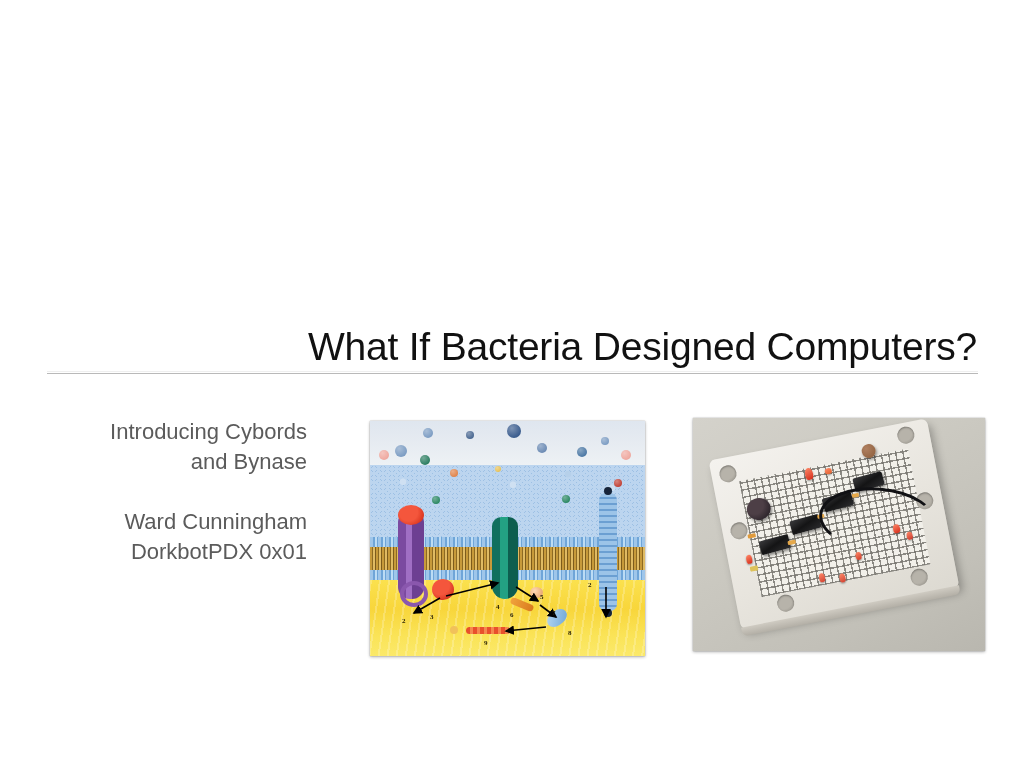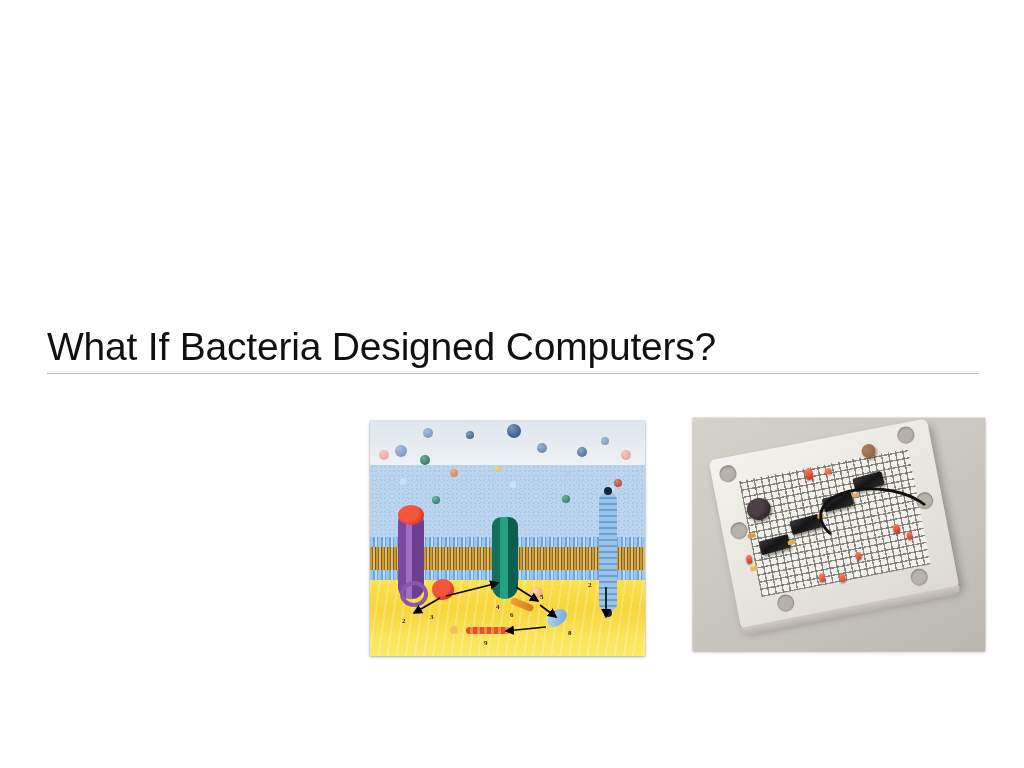--- a/index.html
+++ b/index.html
@@ -14,20 +14,21 @@
     overflow: hidden;
     font-family: "Liberation Sans", sans-serif;
     -webkit-font-smoothing: antialiased;
   }
 
   #slide {
     position: relative;
     width: 817px;
     height: 768px;
     background: #ffffff;
+    text-align: right;
   }
 
   
   #slide-title {
     position: absolute;
     left: 47px;
     top: 299px;
     width: 930px;
     font-size: 39px;
     line-height: 44px;
@@ -295,20 +296,30 @@
 </style>
 </head>
 <body>
 
 <div id="slide">
 
   <h1 id="slide-title">What If Bacteria Designed Computers?</h1>
 
   <div id="title-rule"></div>
 
+  <div id="body-text">
+    <p class="para">
+      <span>Introducing Cybords</span><br>
+      <span>and Bynase</span>
+    </p>
+    <p class="para">
+      <span>Ward Cunningham</span><br>
+      <span>DorkbotPDX 0x01</span>
+    </p>
+  </div>
 
   <figure class="photo" id="membrane-figure">
 
     <div class="mem-layer mem-extracellular"></div>
     <div class="mem-layer mem-glyco"></div>
     <div class="mem-layer mem-heads-top"></div>
     <div class="mem-layer mem-tails"></div>
     <div class="mem-layer mem-heads-bot"></div>
     <div class="mem-layer mem-cytoplasm"></div>
 

